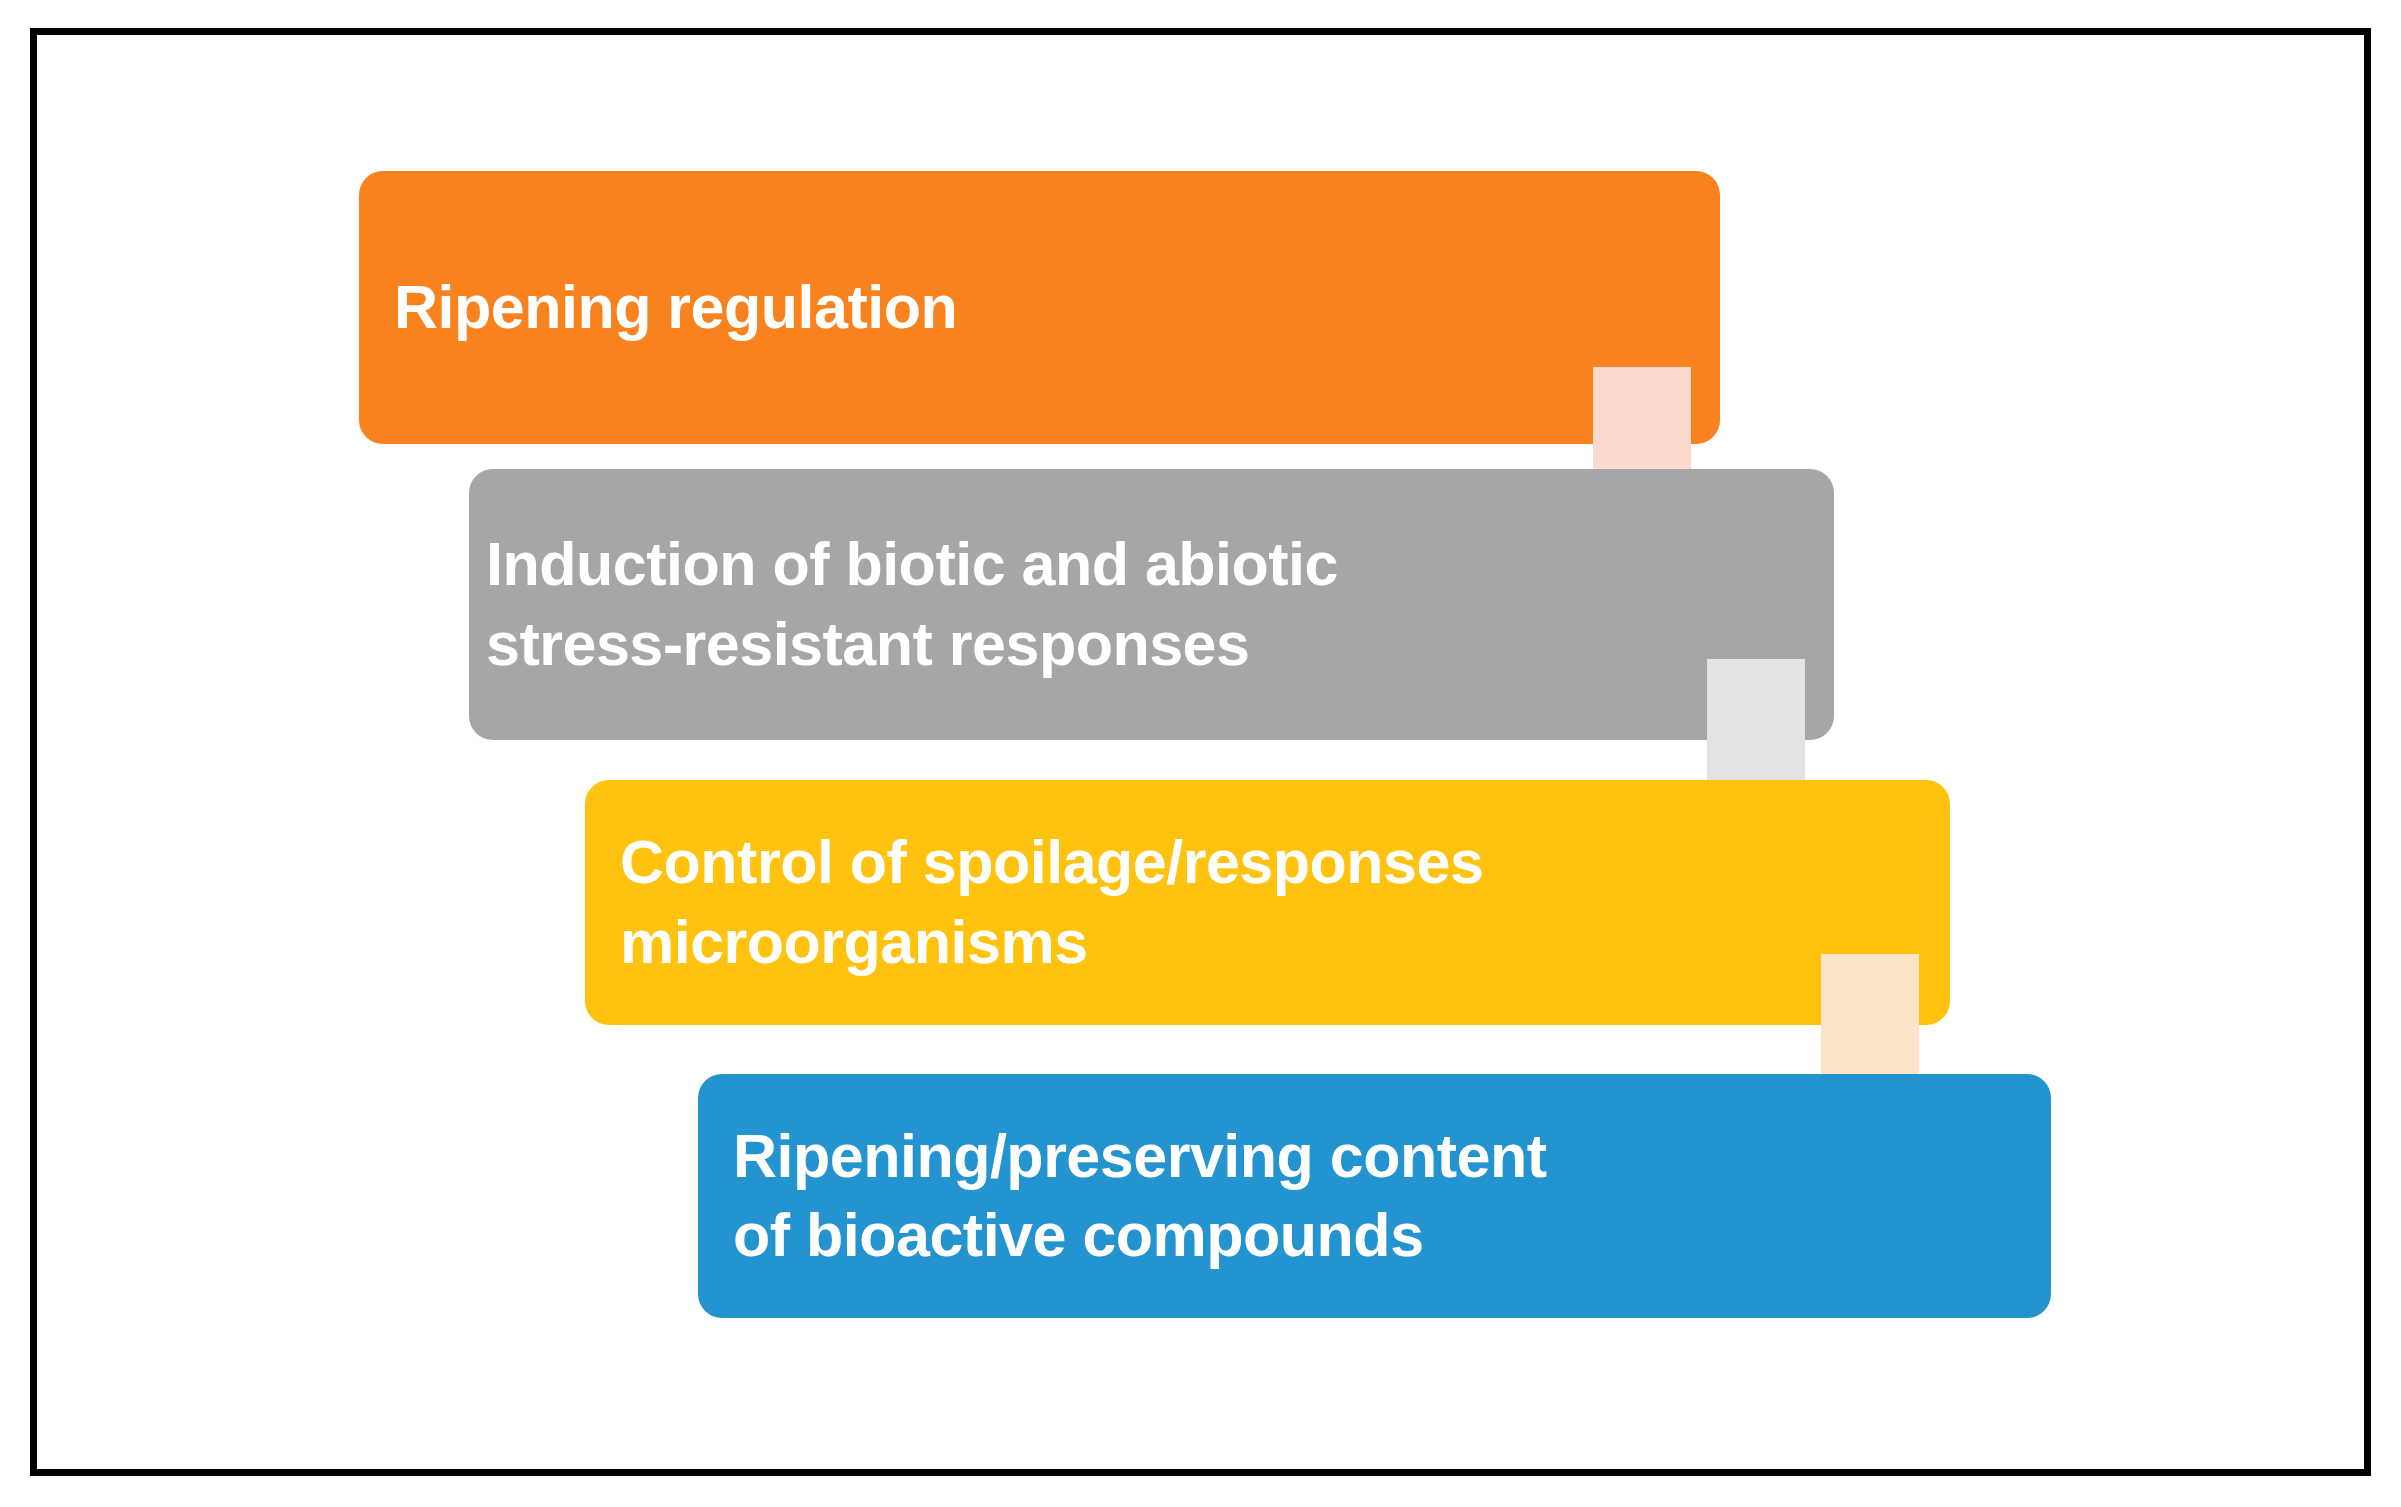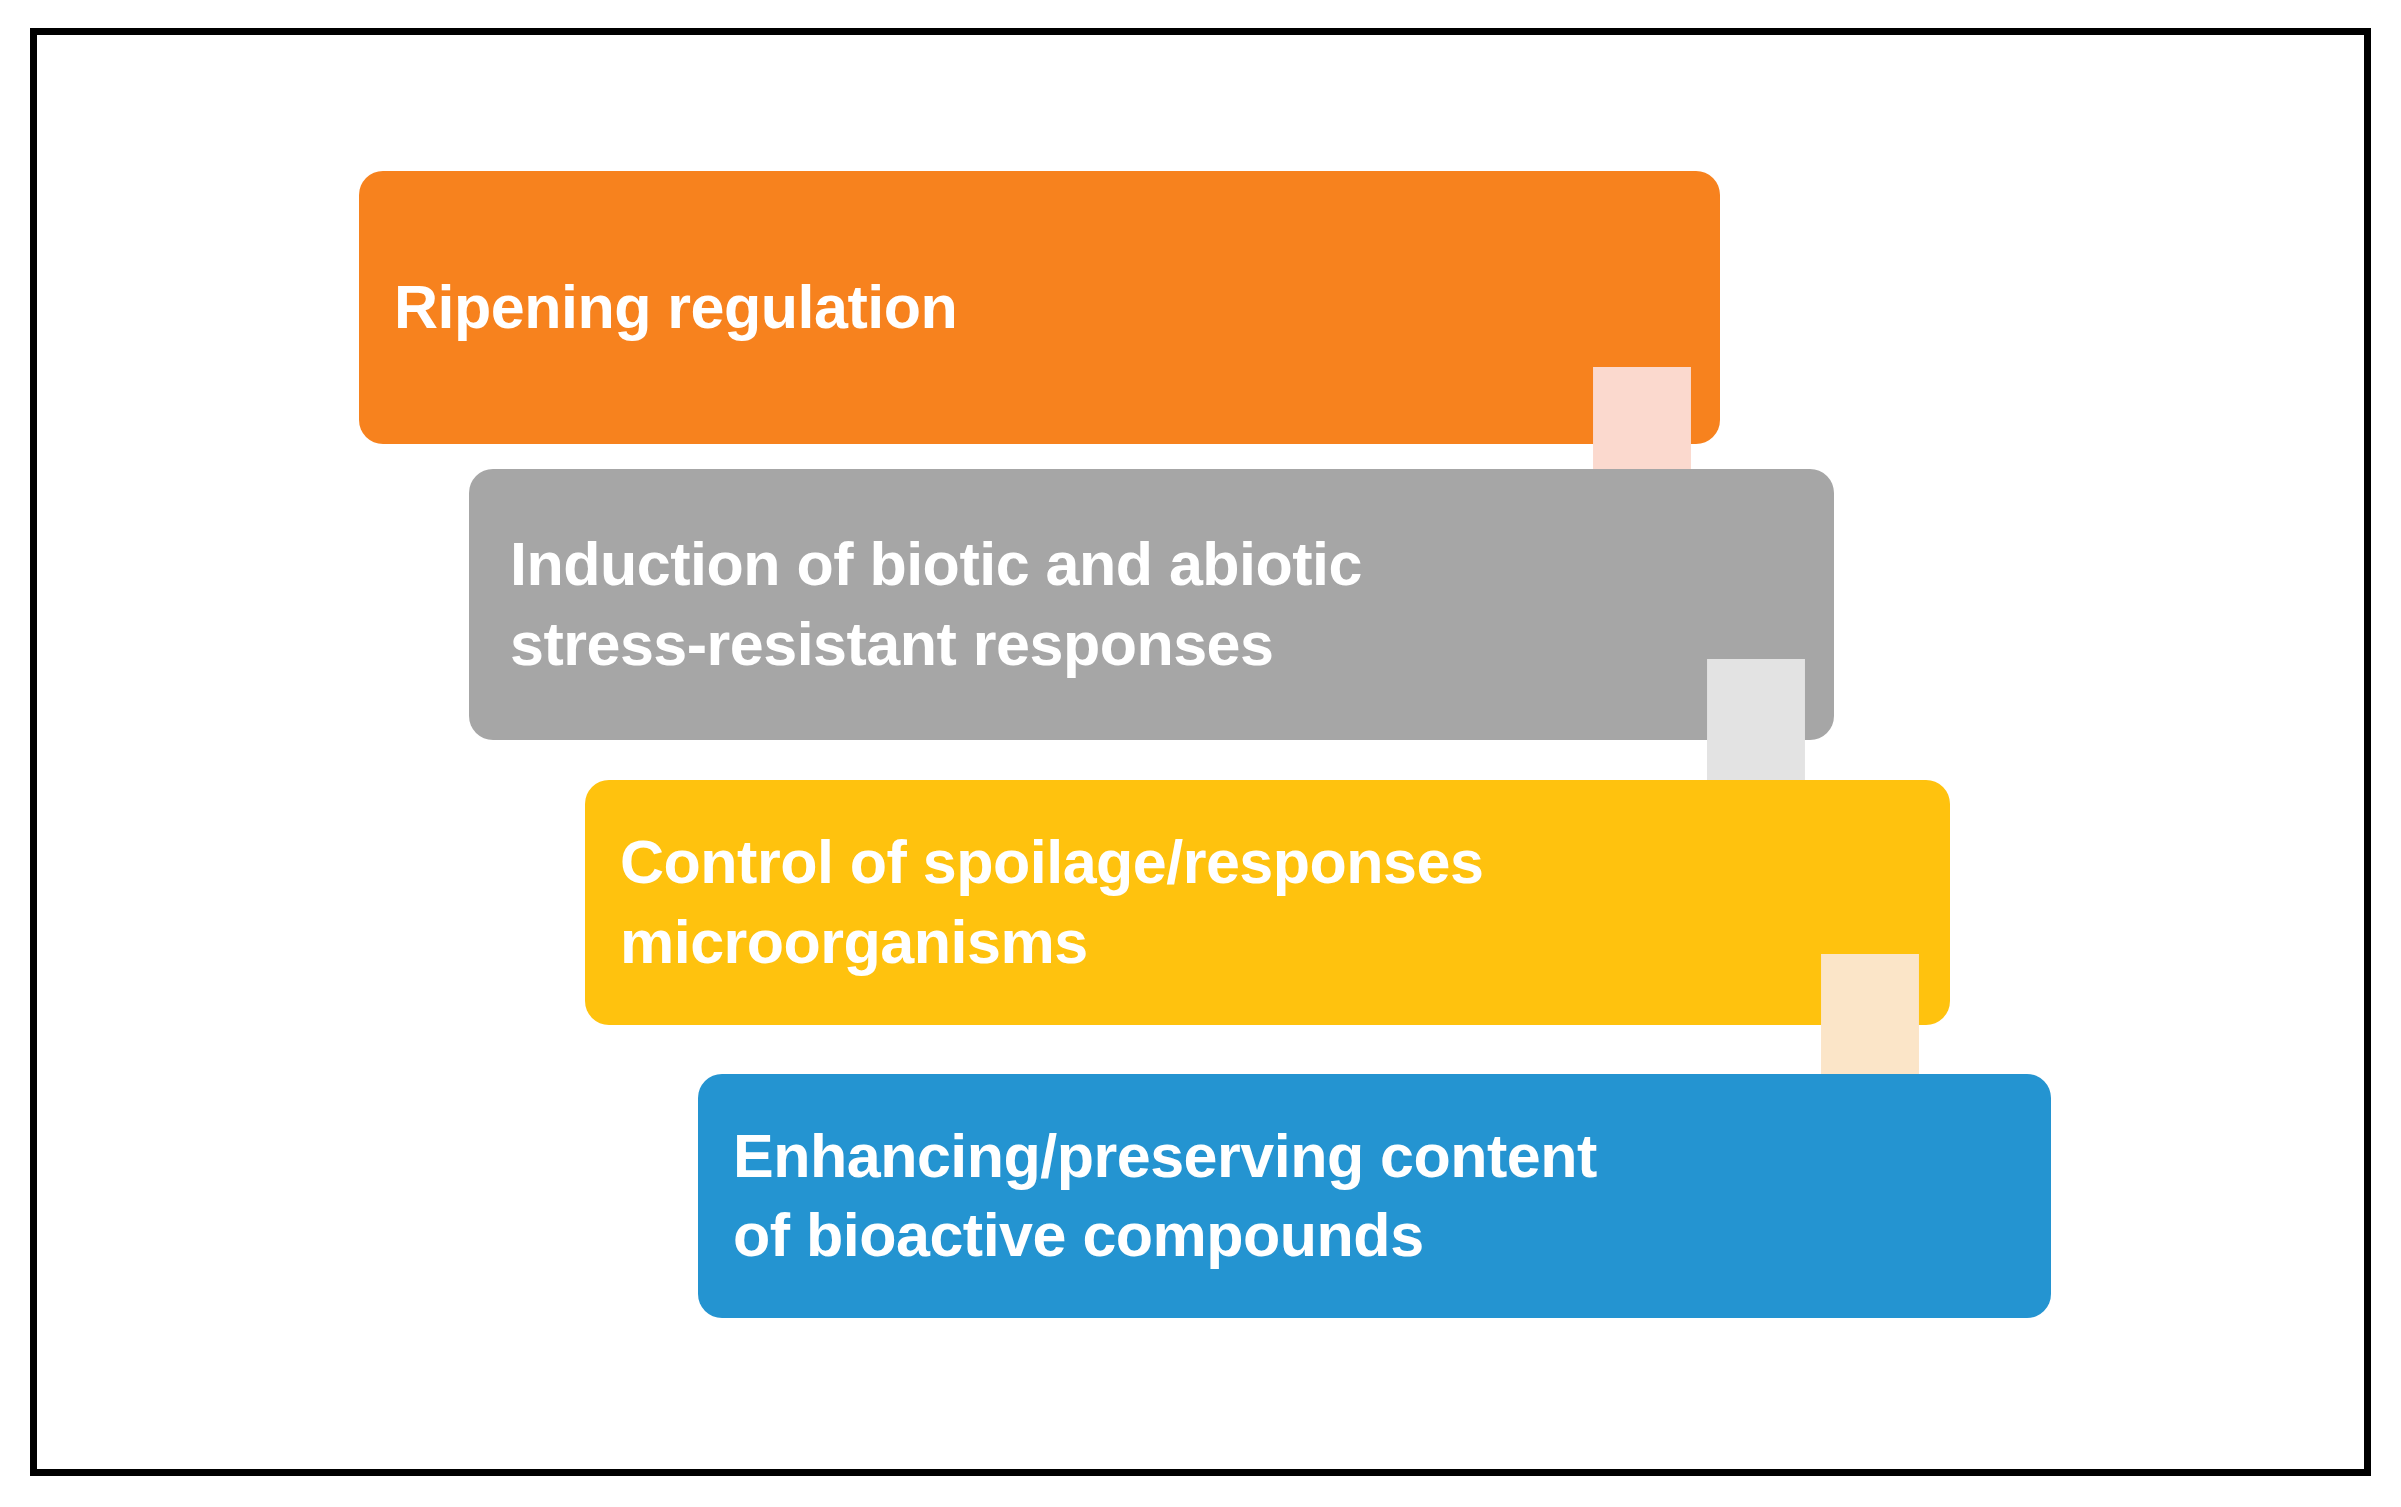--- a/index.html
+++ b/index.html
@@ -70,21 +70,21 @@
     padding-left: 35px;
     padding-right: 28px;
     z-index: 2;
   }
 
   #box-stress {
     left: 461px;  top: 469px;
     width: 1365px; height: 271px;
     background: #A6A6A6;
     font-size: 61px;
-    padding-left: 41px;
+    padding-left: 17px;
     padding-right: 28px;
     z-index: 4;
   }
 
   #box-microorganisms {
     left: 577px;  top: 780px;
     width: 1365px; height: 245px;
     background: #FFC20E;
     font-size: 61px;
     padding-left: 35px;
@@ -160,19 +160,19 @@
 microorganisms</span>
     </div>
 
     <div class="arrow-down" id="arrow-3">
       <svg viewBox="0 0 210 238" preserveAspectRatio="none">
         <polygon points="52,0 158,0 158,153 210,153 105,238 0,153 52,153" fill="#FBE5C8"></polygon>
       </svg>
     </div>
 
     <div class="box" id="box-bioactive" style="background: rgb(36, 148, 209);">
-      <span class="box-label">Enhancing/preserving content
+      <span class="box-label">Ripening/preserving content
 of bioactive compounds</span>
     </div>
 
   </div>
 </div>
 
 
 </body></html>

